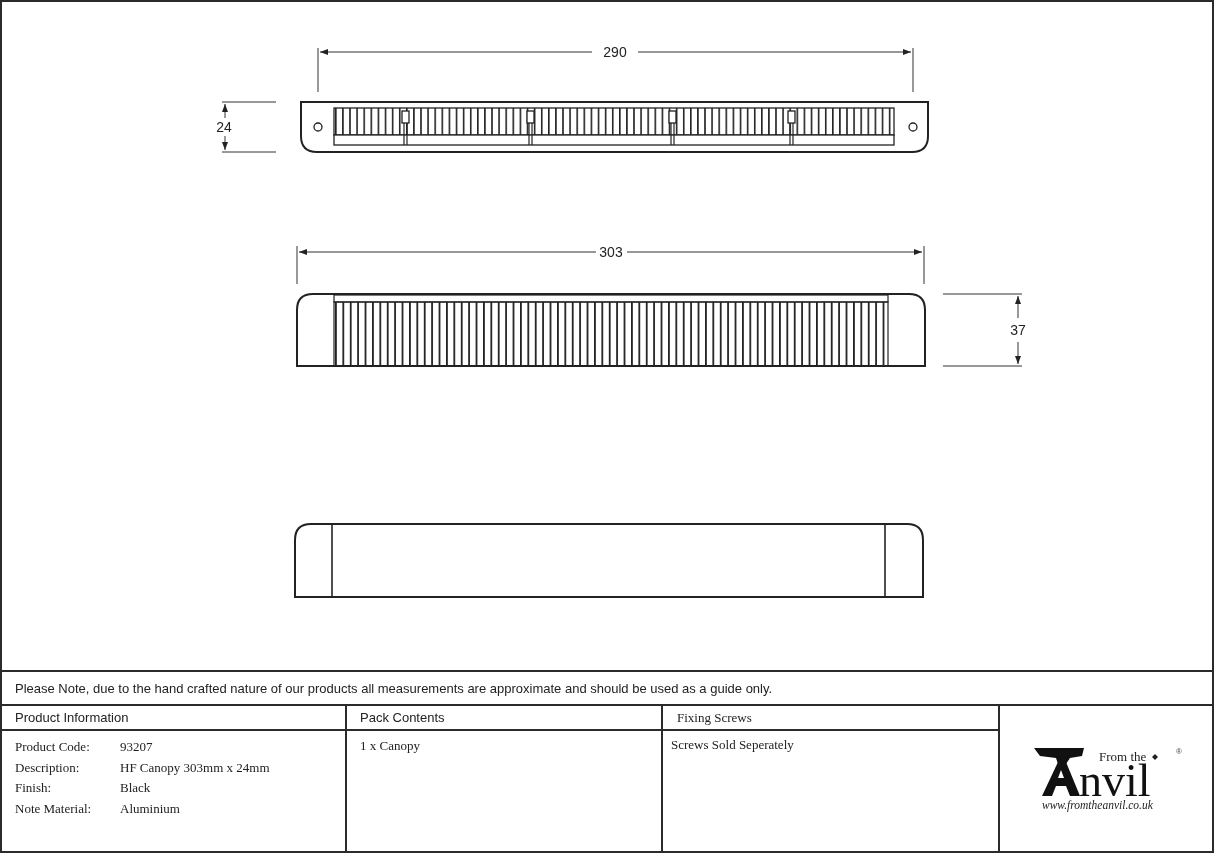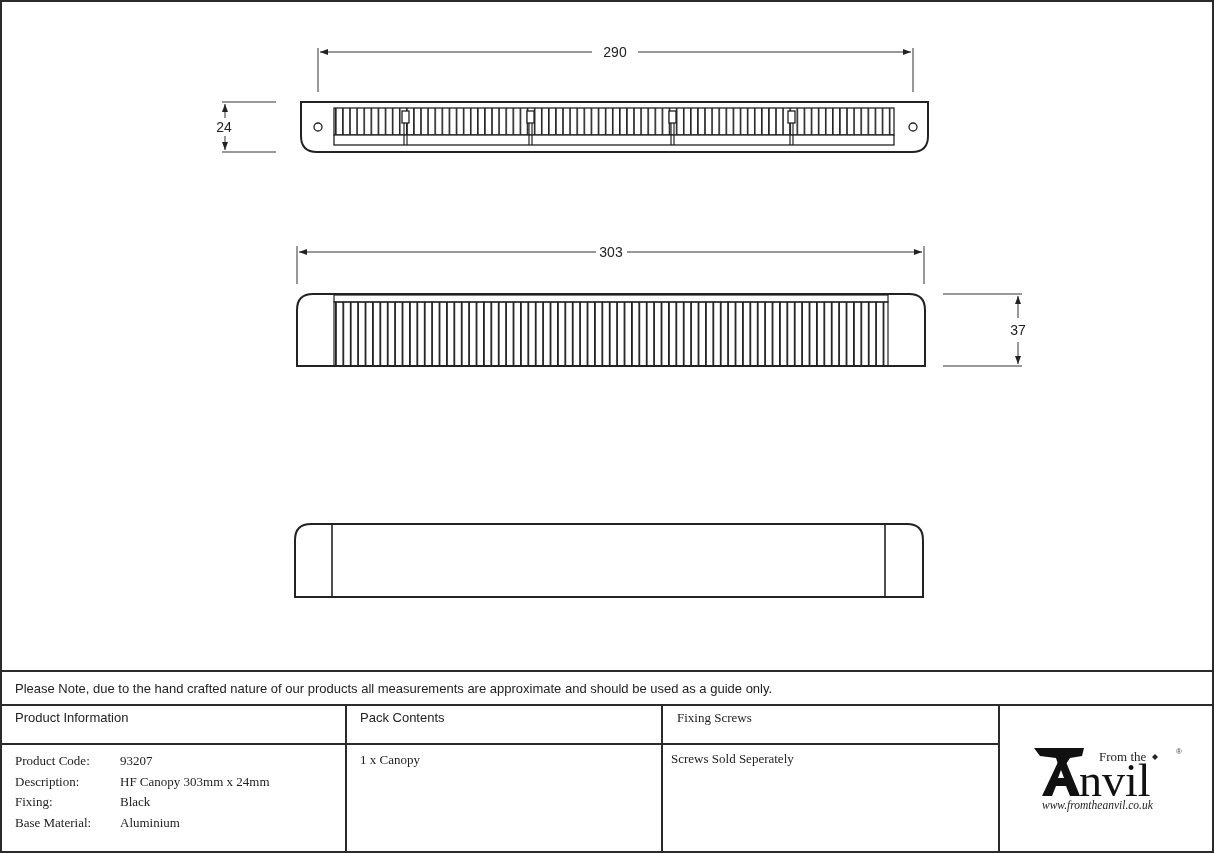--- a/index.html
+++ b/index.html
@@ -2,21 +2,21 @@
 <html><head>
 <meta charset="utf-8">
 <style>
   html, body { margin:0; padding:0; background:#ffffff; }
   body { width:1214px; height:853px; position:relative; overflow:hidden; font-family:"Liberation Sans", "DejaVu Sans", sans-serif; color:#222; }
   .frame { position:absolute; left:0; top:0; width:1214px; height:853px; box-sizing:border-box; border:2px solid #2b2b2b; }
   svg.drawing { position:absolute; left:0; top:0; }
   .dimtxt { font-family:"Liberation Sans", "DejaVu Sans", sans-serif; font-size:14px; fill:#222; }
   .note { position:absolute; left:2px; top:670px; width:1210px; height:36px; border-top:2px solid #2b2b2b; border-bottom:2px solid #2b2b2b; box-sizing:border-box; font-size:13px; line-height:34px; padding-left:13px; }
   .col { position:absolute; top:706px; height:145px; box-sizing:border-box; border-right:2px solid #2b2b2b; }
-  .col-head { height:39px; border-bottom:2px solid #2b2b2b; font-size:13px; line-height:24px; padding-left:13px; box-sizing:border-box; }
+  .col-head { height:25px; border-bottom:2px solid #2b2b2b; font-size:13px; line-height:24px; padding-left:13px; box-sizing:border-box; }
   .col-body { padding:6px 0 0 13px; font-size:13px; line-height:20.5px;font-family:Liberation Serif, serif; }
   .kv { display:flex; }
   .kv .k { width:105px; }
   .logo { position:absolute; left:1000px; top:706px; width:212px; height:183px; }
 </style>
 </head>
 <body>
 
 <div class="frame"></div>
 
@@ -109,25 +109,25 @@
   <div class="col-body">
     <div class="kv">
       <span class="k">Product Code:</span>
       <span>93207</span>
     </div>
     <div class="kv">
       <span class="k">Description:</span>
       <span>HF Canopy 303mm x 24mm</span>
     </div>
     <div class="kv">
-      <span class="k">Fixing:</span>
+      <span class="k">Finish:</span>
       <span>Black</span>
     </div>
     <div class="kv">
-      <span class="k">Base Material:</span>
+      <span class="k">Note Material:</span>
       <span>Aluminium</span>
     </div>
   </div>
 </div>
 
 <div class="col" style="left:347px; width:316px;">
   <div class="col-head">Pack Contents</div>
   <div class="col-body" style="padding-top:5px;">
     <div>1 x Canopy</div>
   </div>

